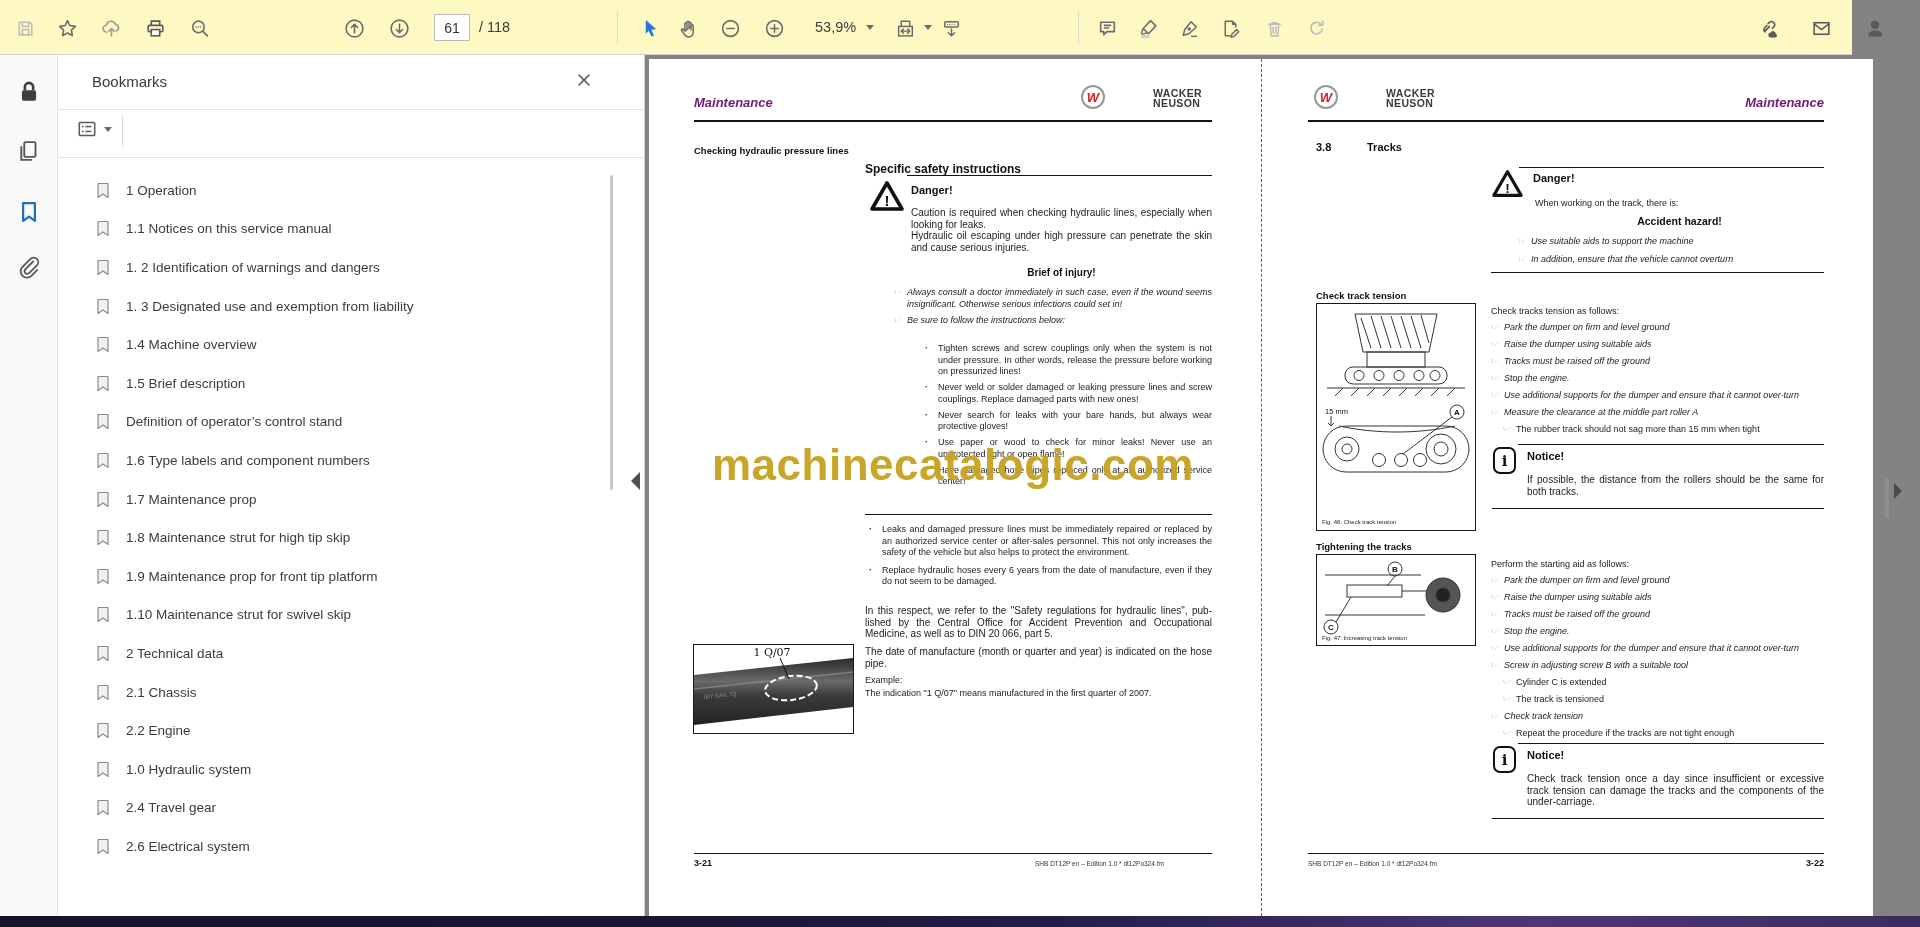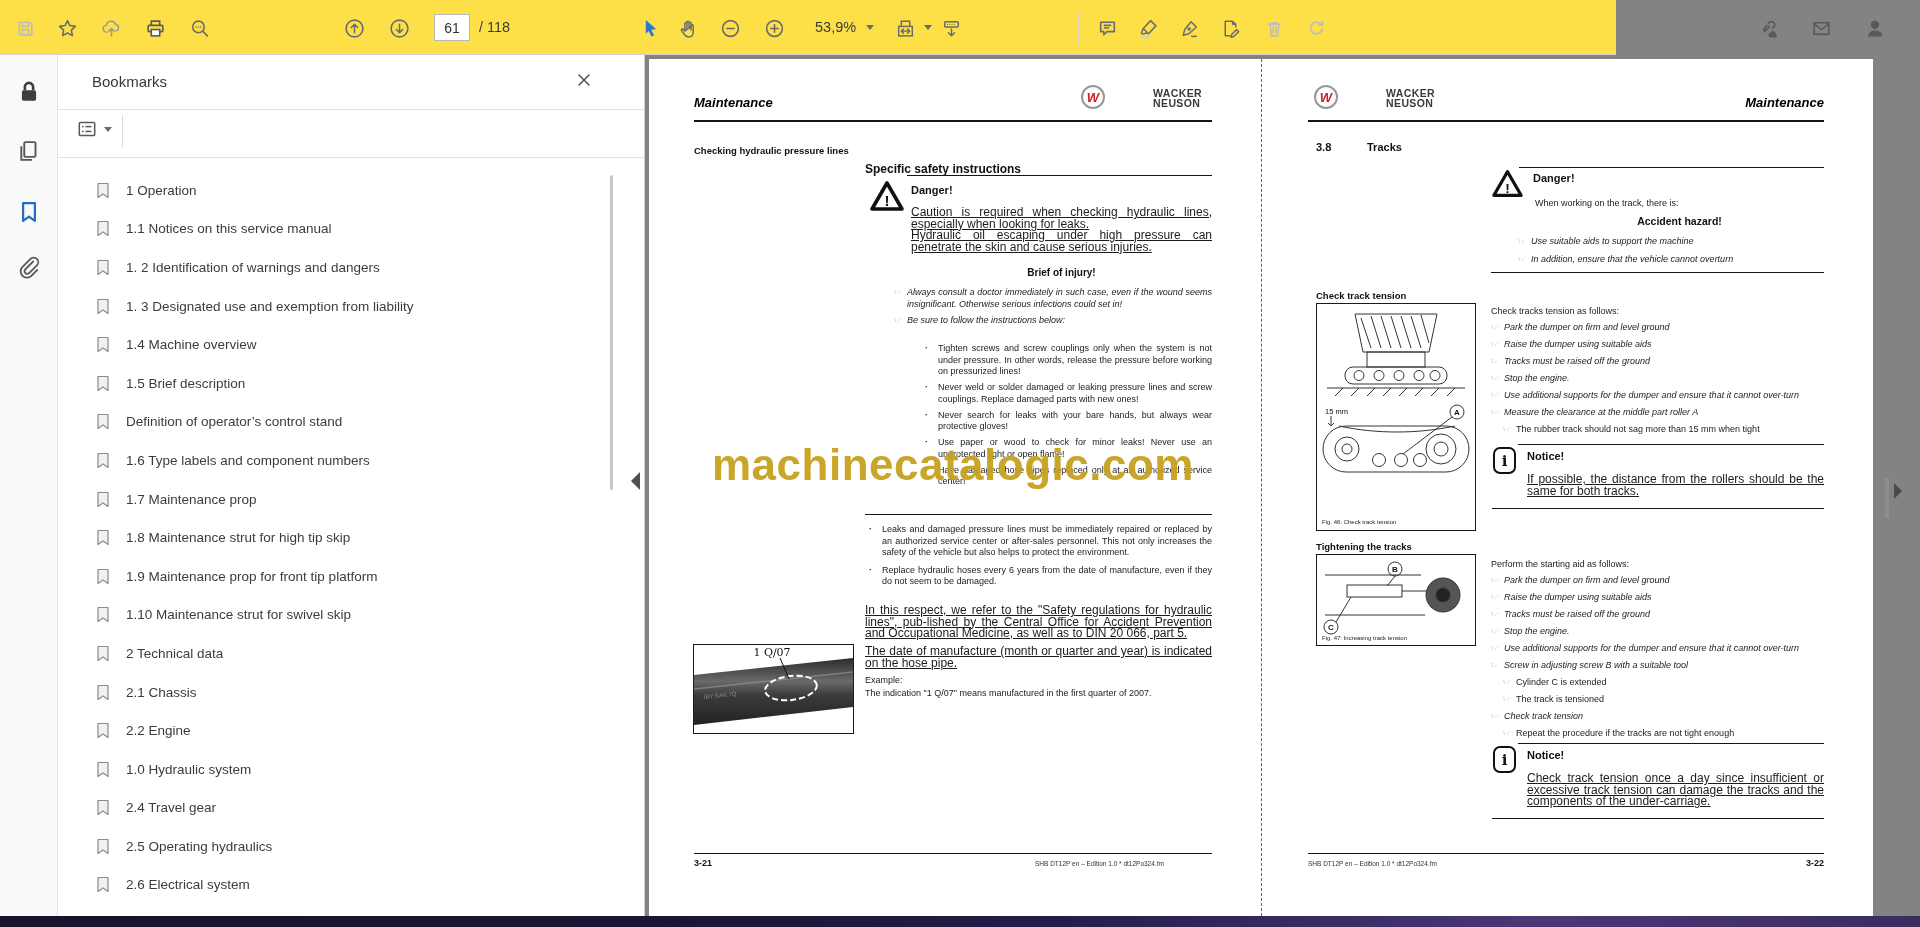--- a/index.html
+++ b/index.html
@@ -1,21 +1,21 @@
 <!DOCTYPE html>
 <html><head>
 <meta charset="utf-8">
 <style>
   * { margin:0; padding:0; box-sizing:border-box; }
   html,body { width:1920px; height:927px; overflow:hidden; background:#838383;
     font-family:"Liberation Sans", sans-serif; }
 
   
-  .toolbar { position:absolute; left:0; top:0; width:1616px; height:55px;
-    background:#fde047; border-bottom:1px solid #d2d2d2; z-index:50; }
+  .toolbar { position:absolute; left:0; top:0; width:1852px; height:55px;
+    background:#fef9c3; border-bottom:1px solid #d2d2d2; z-index:50; }
   .tbtn { position:absolute; top:15px; width:26px; height:26px; display:flex;
     align-items:center; justify-content:center; cursor:pointer; }
   .tbtn svg { width:21px; height:21px; }
   .tdiv { position:absolute; top:11px; width:1px; height:33px; background:#d9d9d9; }
   .pagebox { position:absolute; top:14px; width:36px; height:27px; border:1px solid #b9b9b9;
     background:#fff; text-align:center; font-size:14px; color:#333;
     font-family:"Liberation Sans", sans-serif; }
   .ttext { position:absolute; top:19px; font-size:14.5px; color:#3c3c3c; }
   .caret { position:absolute; width:0; height:0; border-left:4px solid transparent;
     border-right:4px solid transparent; border-top:5px solid #6b6b6b; }
@@ -58,25 +58,25 @@
   .vscroll-thumb { position:absolute; left:1240px; top:423px; width:4px; height:40px;
     background:#8e8e8e; cursor:pointer; }
   .next-arrow { position:absolute; left:1249px; top:428px; width:0; height:0;
     border-top:8px solid transparent; border-bottom:8px solid transparent;
     border-left:8px solid #4a4a4a; cursor:pointer; }
   .taskbar-strip { position:absolute; left:0; top:916px; width:1920px; height:11px; z-index:70;
     background:linear-gradient(90deg,#16132b 0%,#1a1633 35%,#241d49 55%,#4c3776 80%,#3c2c5e 100%); }
 
   
   .abs { position:absolute; }
-  .hdr-title { font-size:13px; font-weight:bold; font-style:italic; color:#000000; }
+  .hdr-title { font-size:13px; font-weight:bold; font-style:italic; color:#701a75; }
   .rule { background:#141414; height:1.5px; }
   .rule-thin { background:#141414; height:1.2px; }
   .sec-title { font-size:9.5px; font-weight:bold; color:#111; }
-  .b9 { font-size:12px; line-height:11.5px; color:#1c1c1c; text-align:justify;text-decoration:underline; }
+  .b9 { font-size:10px; line-height:11.5px; color:#1c1c1c; text-align:justify; }
   .b9c { font-size:9px; line-height:11.5px; color:#1c1c1c; }
   .bold10 { font-size:10px; font-weight:bold; color:#111; }
   .danger-title { font-size:11px; font-weight:bold; color:#111; }
   .list .li { position:relative; padding-left:13px; margin-bottom:4.5px;
     font-size:9px; line-height:11.5px; color:#1c1c1c; text-align:justify; }
   .list .li .mk { position:absolute; left:0; top:0; font-style:normal; font-size:9px; }
   .list .li.it { font-style:italic; }
   .list .li.sub { margin-left:12px; font-style:normal; }
   .list2 .li { margin-bottom:5.5px; }
   .fig { border:1px solid #1a1a1a; background:#fff; }
@@ -401,26 +401,20 @@
       <svg viewBox="0 0 14 17">
           <path d="M2 1.5h10V15.5l-5-3.6-5 3.6z" fill="#f1f1f1" stroke="#8b8b8b" stroke-width="1.2" stroke-linejoin="round"></path>
         </svg>
       <span class="bm-label">1.0 Hydraulic system</span>
     </div>
       <div class="bm-item">
       <svg viewBox="0 0 14 17">
           <path d="M2 1.5h10V15.5l-5-3.6-5 3.6z" fill="#f1f1f1" stroke="#8b8b8b" stroke-width="1.2" stroke-linejoin="round"></path>
         </svg>
       <span class="bm-label">2.4 Travel gear</span>
-    </div>
-      <div class="bm-item">
-      <svg viewBox="0 0 14 17">
-          <path d="M2 1.5h10V15.5l-5-3.6-5 3.6z" fill="#f1f1f1" stroke="#8b8b8b" stroke-width="1.2" stroke-linejoin="round"></path>
-        </svg>
-      <span class="bm-label">2.5 Operating hydraulics</span>
     </div>
       <div class="bm-item">
       <svg viewBox="0 0 14 17">
           <path d="M2 1.5h10V15.5l-5-3.6-5 3.6z" fill="#f1f1f1" stroke="#8b8b8b" stroke-width="1.2" stroke-linejoin="round"></path>
         </svg>
       <span class="bm-label">2.6 Electrical system</span>
     </div>
     </div>
   <div class="pscroll"></div>
 </div>

